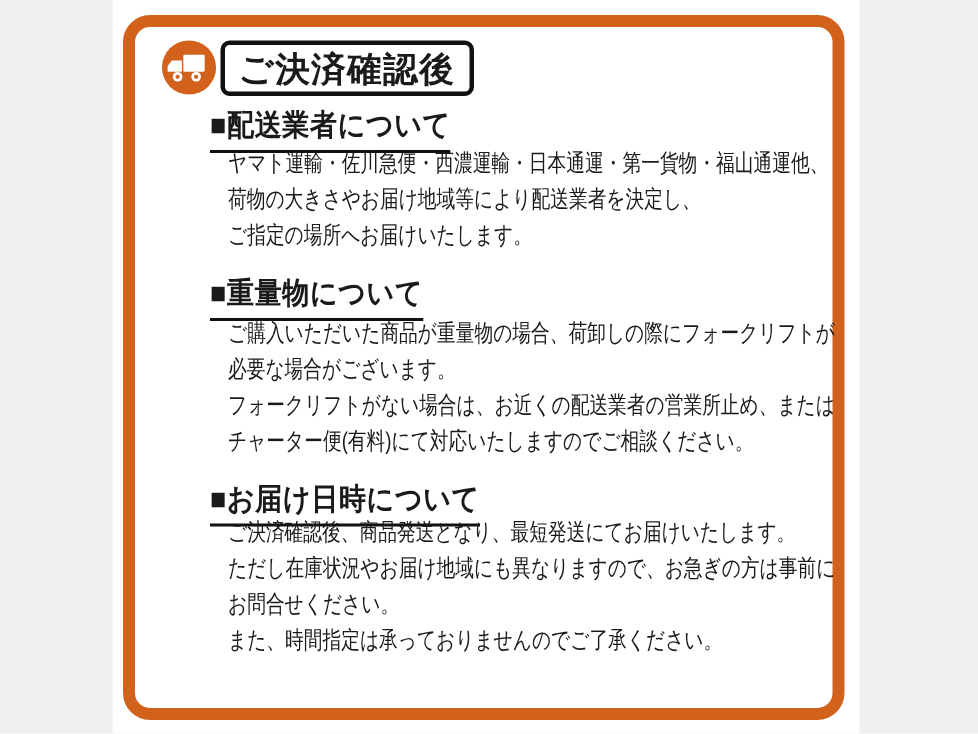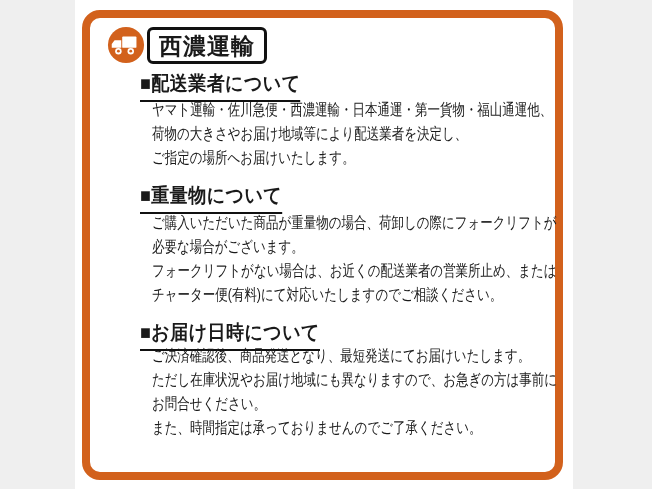--- a/index.html
+++ b/index.html
@@ -96,21 +96,21 @@
         <circle cx="20" cy="20" r="19" fill="var(--accent)"></circle>
         <rect x="16" y="11" width="15" height="12" rx="1" fill="#ffffff"></rect>
         <path d="M8 15 h7 v8 h-10 v-4 z" fill="#ffffff"></path>
         <circle cx="12" cy="26.5" r="3.4" fill="#ffffff"></circle>
         <circle cx="12" cy="26.5" r="1.5" fill="var(--accent)"></circle>
         <circle cx="25" cy="26.5" r="3.4" fill="#ffffff"></circle>
         <circle cx="25" cy="26.5" r="1.5" fill="var(--accent)"></circle>
       </svg>
     </span>
 
-    <span class="title-box">西濃運輸</span>
+    <span class="title-box">ご決済確認後</span>
 
     <span class="section-heading s1-heading">■配送業者について</span>
     <div class="section-body s1-body">
       <div class="body-line">ヤマト運輸・佐川急便・西濃運輸・日本通運・第一貨物・福山通運他、</div>
       <div class="body-line">荷物の大きさやお届け地域等により配送業者を決定し、</div>
       <div class="body-line">ご指定の場所へお届けいたします。</div>
     </div>
 
     <span class="section-heading s2-heading">■重量物について</span>
     <div class="section-body s2-body">

